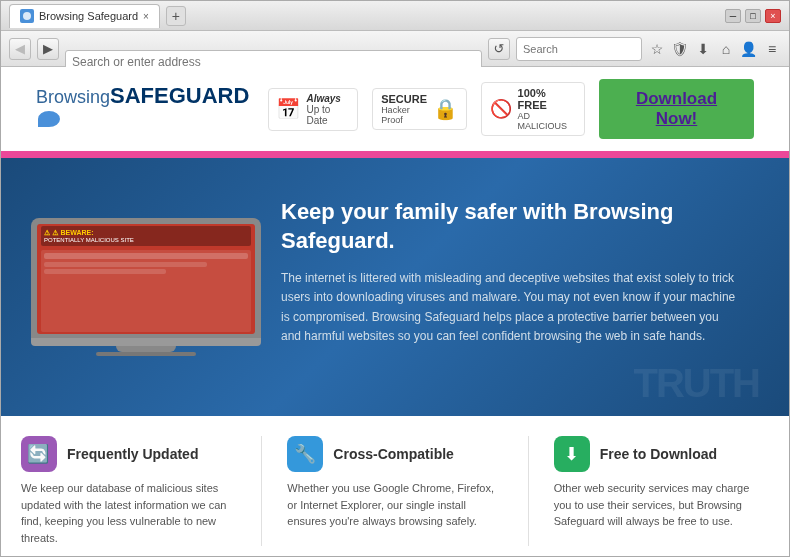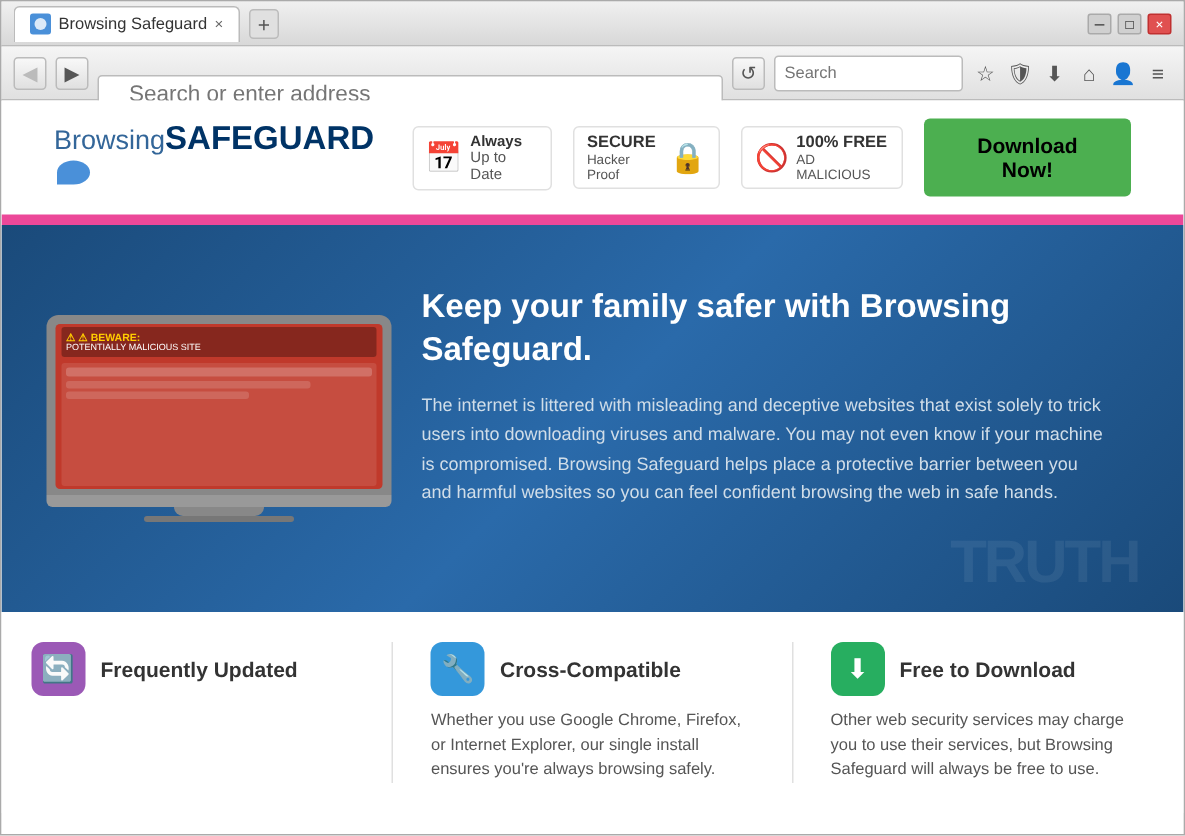--- a/index.html
+++ b/index.html
@@ -93,22 +93,22 @@
       font-size: 13px;
       cursor: pointer;
       color: #555;
     }
     .nav-btn.disabled { color: #bbb; }
     .address-bar {
       flex: 1;
       height: 24px;
       border: 1px solid #bbb;
       border-radius: 3px;
-      padding: 0 20px;
-      font-size: 15px;
+      padding: 0 6px;
+      font-size: 12px;
       background: white;
       color: #333;
       margin-top: 27px;
     }
     .refresh-btn {
       font-size: 13px; color: #555;
     }
     .search-bar {
       width: 126px;
       height: 24px;
@@ -161,27 +161,28 @@
       display: flex;
       align-items: center;
       gap: 5px;
       padding: 4px 8px;
       border: 1px solid #e0e0e0;
       border-radius: 4px;
     }
     .badge-text-group { display: flex; flex-direction: column; }
     .download-btn {
       background: #4CAF50;
-      color: #000000;
+      color: #4c1d95;
       border: none;
       padding: 10px 18px;
-      font-size: 14px;
+      font-size: 17px;
       font-weight: bold;
       border-radius: 4px;
       cursor: pointer;
+      text-decoration: underline;
     }
 
     
     .hero {
       background: linear-gradient(135deg, #1a4a7a 0%, #2a6aaa 50%, #1a4a7a 100%);
       padding: 40px 30px 40px 0;
       display: flex;
       align-items: flex-start;
       min-height: 230px;
       position: relative;
@@ -361,21 +362,21 @@
 
     <div class="site-header">
       <div class="logo">
         <span style="font-weight:300; font-size:18px; color:#336699;">Browsing</span><span style="font-weight:900; font-size:22px; color:#003366;">SAFEGUARD</span>
         <span style="display:inline-block; background:#4a90d9; border-radius:50% 50% 50% 0; width:22px; height:16px; margin-left:2px; vertical-align:middle; position:relative; top:-4px;"></span>
       </div>
       <div class="header-badges">
         <div class="badge-wrapper">
           <span style="font-size:20px; color:#4a90d9;">📅</span>
           <div class="badge-text-group">
-            <span style="font-size:10px; font-weight:bold; color:#333;">Always</span>
+            <span style="font-size:10px; font-weight:bold; color:#333;font-style:italic;">Always</span>
             <span style="font-size:10px; color:#555;">Up to Date</span>
           </div>
         </div>
         <div class="badge-wrapper">
           <div class="badge-text-group">
             <span style="font-size:11px; font-weight:bold; color:#333;">SECURE</span>
             <span style="font-size:9px; color:#555;">Hacker Proof</span>
           </div>
           <span style="font-size:20px;">🔒</span>
         </div>
@@ -420,20 +421,21 @@
     </div>
 
     <div class="features">
       <div class="feature-item">
         <div class="feature-header">
           <div class="feature-icon purple">
             <span>🔄</span>
           </div>
           <span class="feature-title">Frequently Updated</span>
         </div>
+        <div class="feature-desc">We keep our database of malicious sites updated with the latest information we can find, keeping you less vulnerable to new threats.</div>
       </div>
       <div class="feature-sep"></div>
       <div class="feature-item">
         <div class="feature-header">
           <div class="feature-icon blue">
             <span>🔧</span>
           </div>
           <span class="feature-title">Cross-Compatible</span>
         </div>
         <div class="feature-desc">Whether you use Google Chrome, Firefox, or Internet Explorer, our single install ensures you're always browsing safely.</div>

